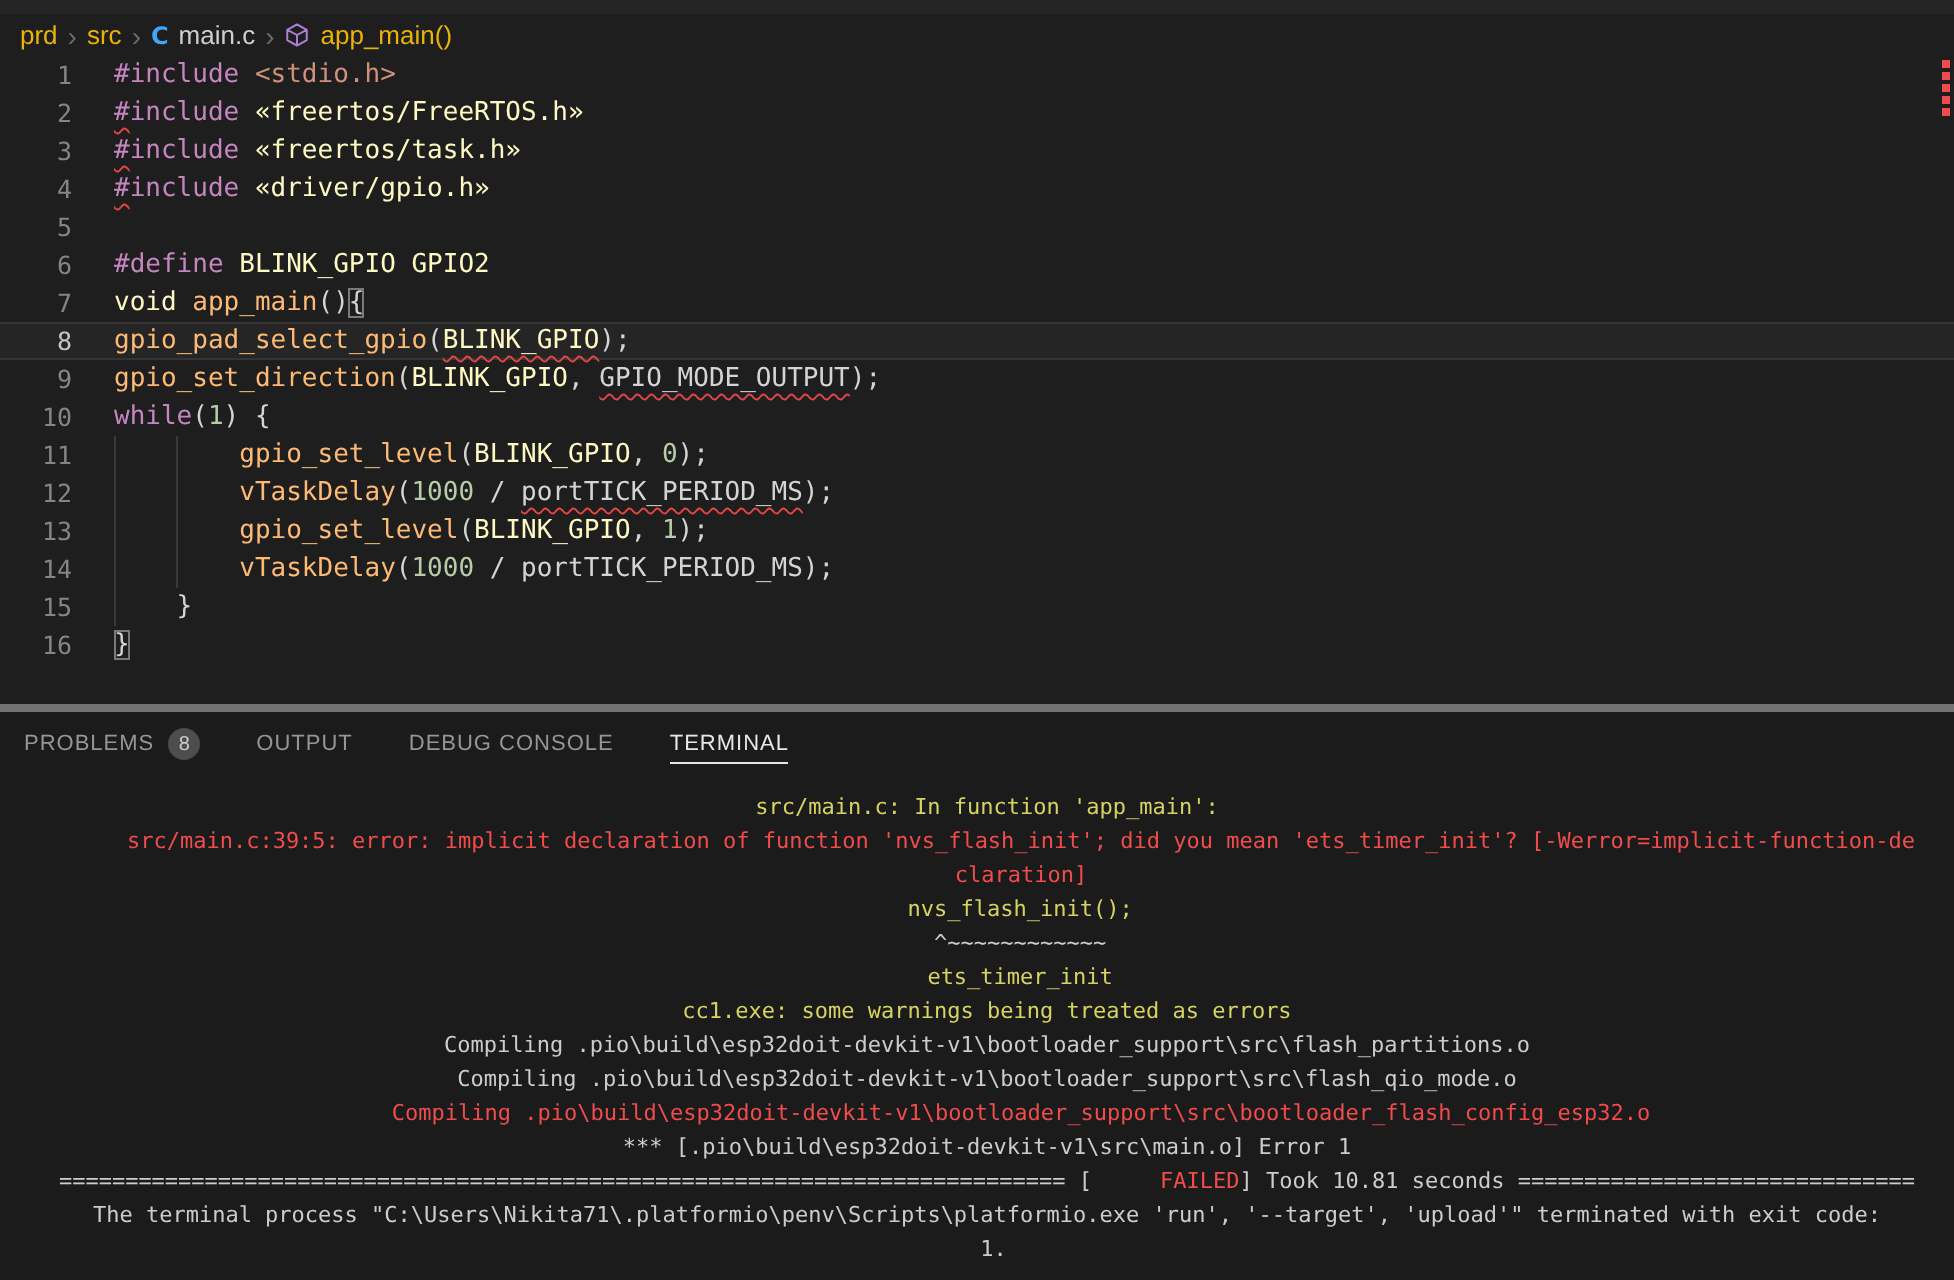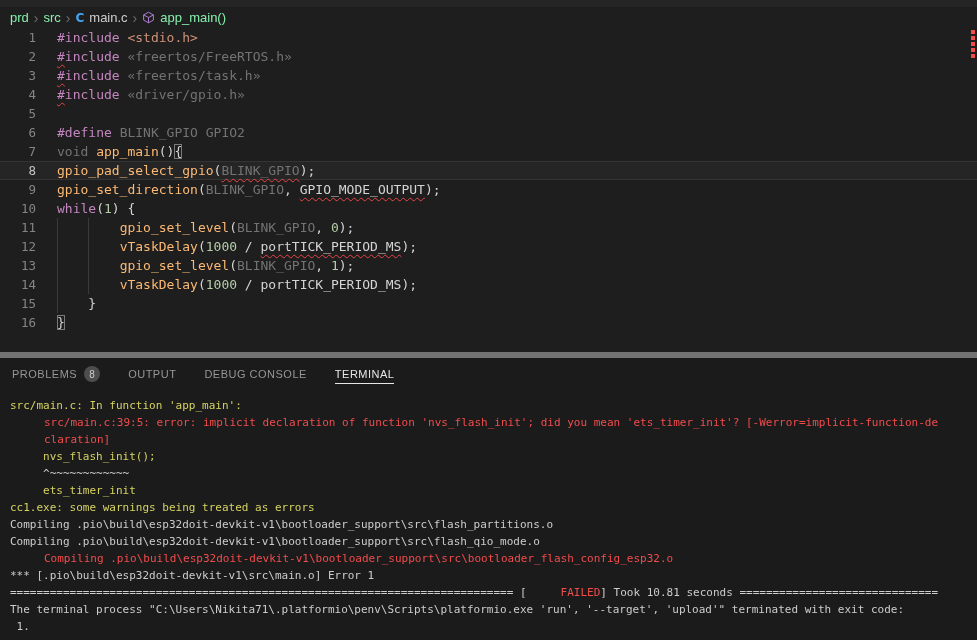--- a/index.html
+++ b/index.html
@@ -4,47 +4,47 @@
 <style>
   * { margin:0; padding:0; box-sizing:border-box; }
   html,body { width:977px; height:640px; overflow:hidden; }
   body { background:#1e1e1e; font-family:"Liberation Sans", sans-serif; position:relative; }
 
   
   .topstrip { height:7px; background:#252526; }
 
   
   .breadcrumb { height:21px; display:flex; align-items:center; padding-left:10px; font-size:13px; color:#a0a0a0; }
-  .crumb { color:#86efac; }
+  .crumb { color:#eab308; }
   .crumb.file { color:#cfcfcf; }
   .crumb-sep { color:#6d6d6d; margin:0 5px; font-size:14px; line-height:1; }
   .c-file-icon { color:#42a5f5; font-weight:bold; font-size:12px; margin-right:5px; font-family:"DejaVu Sans", sans-serif; }
   .cube-icon { width:13px; height:13px; margin-right:5px; display:inline-block; }
 
   
   .editor { position:relative; height:324px; background:#1e1e1e; }
   .code-line { display:flex; height:19px; line-height:19px; font-family:"DejaVu Sans Mono", monospace; font-size:13px; white-space:pre; }
   .code-line.current { background:rgba(255,255,255,0.035); box-shadow:inset 0 1px 0 #343434, inset 0 -1px 0 #343434; }
   .gutter { flex:0 0 36px; text-align:right; color:#858585; font-size:12.5px; }
   .code-line.current .gutter { color:#c6c6c6; }
   .codetxt { padding-left:21px; }
   .tk-kw  { color:#C586C0; }
   .tk-str { color:#CE9178; }
-  .tk-blu { color:#737373; }
+  .tk-blu { color:#fef9c3; }
   .tk-fn  { color:#fdba74;margin-top:40px; }
   .tk-num { color:#B5CEA8; }
   .tk-pl  { color:#D4D4D4; }
   .sq { text-decoration:underline; text-decoration-style:wavy; text-decoration-color:#e64545; text-decoration-thickness:1px; text-underline-offset:3px; }
   .box { outline:1px solid #7a7a7a; outline-offset:-1px; }
   .guide { display:inline-block; width:0; height:19px; border-left:1px solid #3a3a3a; margin-right:-1px; vertical-align:top; }
   .ruler { position:absolute; top:0; right:0; width:8px; height:100%; }
   .ruler-mark { position:absolute; right:2px; width:4px; height:4px; }
 
   
-  .panel { position:absolute; left:0; right:0; top:352px; bottom:0; background:#1b1b1c; border-top:6px solid #737373; }
+  .panel { position:absolute; left:0; right:0; top:352px; bottom:0; background:#1b1b1c; border-top:4px solid #737373;text-align:center; }
   .panel-tabs { display:flex; align-items:center; height:32px; padding:0 12px; gap:28px; }
   .ptab { display:flex; align-items:center; gap:7px; font-size:11px; letter-spacing:0.5px; color:#969696; height:100%; position:relative; cursor:default; }
   .ptab.active { color:#e7e7e7; }
   .ptab.active::after { content:""; position:absolute; left:0; right:0; bottom:6px; height:1px; background:#e7e7e7; }
   .badge { background:#4d4d4d; color:#cccccc; border-radius:50%; min-width:16px; height:16px; display:inline-flex; align-items:center; justify-content:center; font-size:10px; letter-spacing:0; }
 
   .terminal { padding:7px 0 0 10px; font-family:"DejaVu Sans Mono", monospace; font-size:11px; line-height:17px; white-space:pre; overflow:hidden; }
   .t-w { color:#cccccc; }
   .t-r { color:#f14c4c;margin-left:34px; }
   .t-y { color:#d6d361; }

